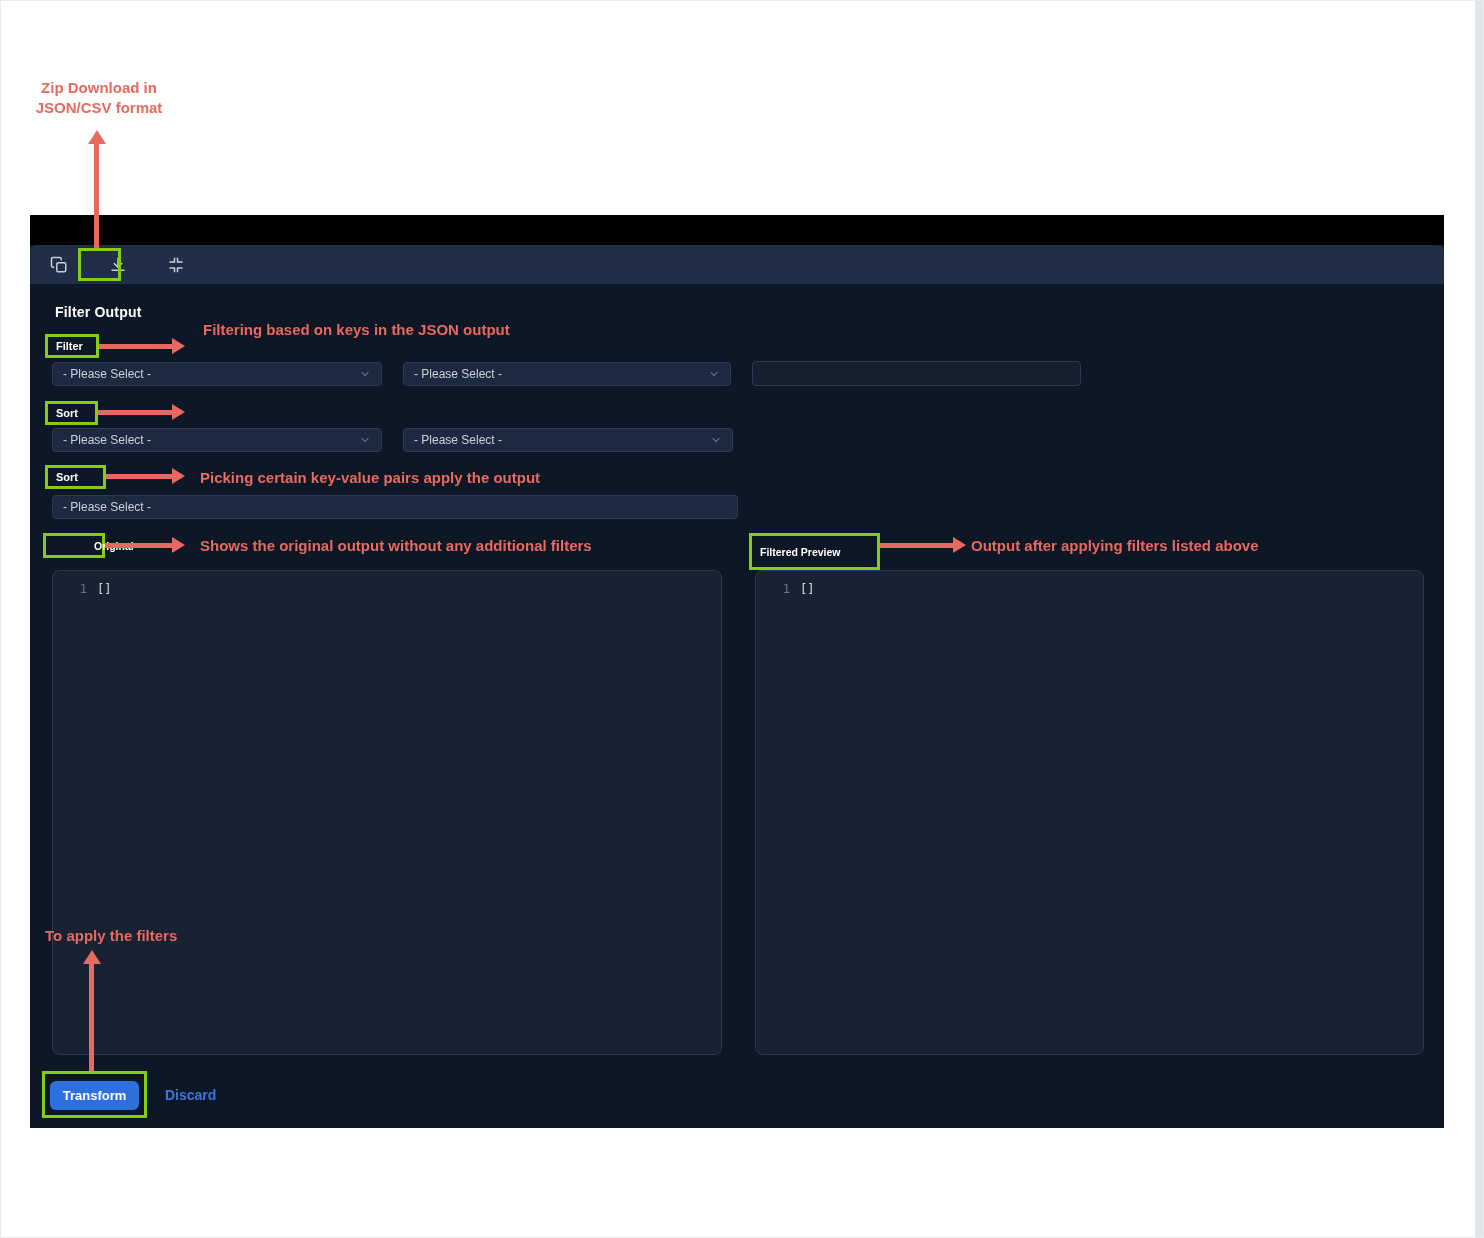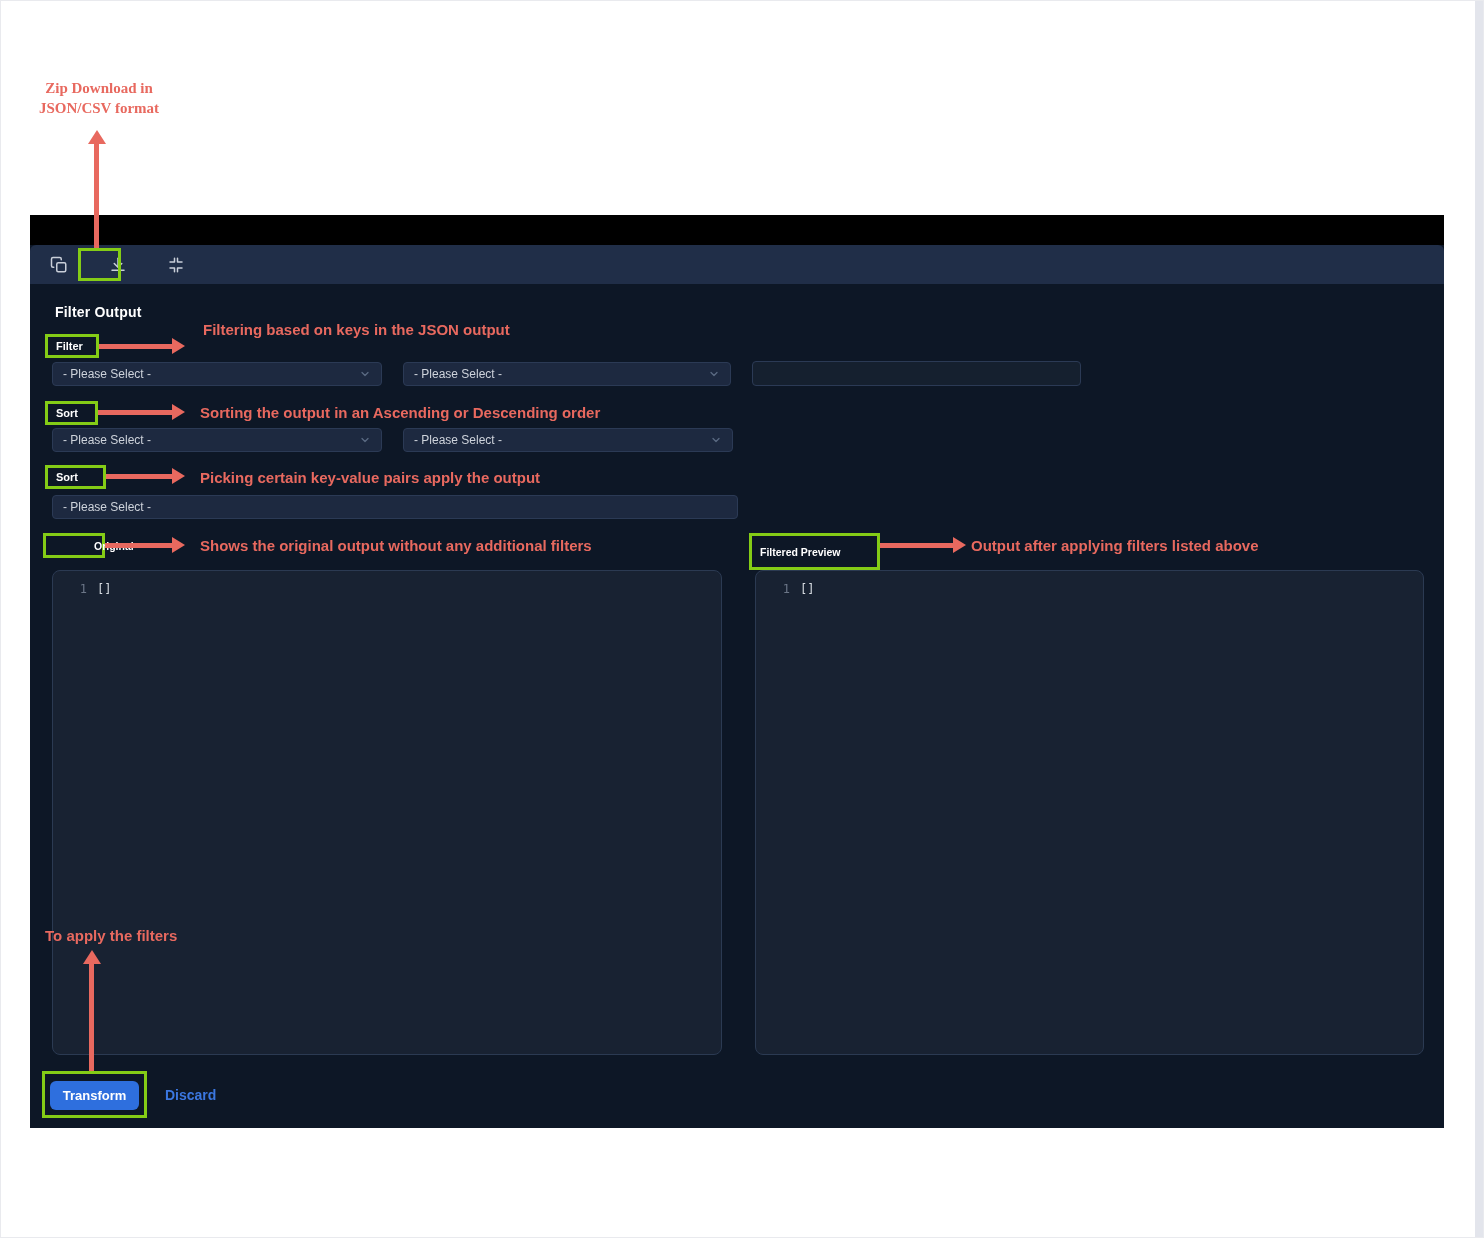--- a/index.html
+++ b/index.html
@@ -99,21 +99,20 @@
         </svg>
     </span>
   </div>
   <input class="text-input" style="left: 752px; top: 361px; width: 329px;" value="">
 
   <div class="ann-box" style="left:45px; top:401px; width:53px; height:24px;">
     <span class="mini-label">Sort</span>
   </div>
   <div class="arrow-h-line" style="left:98px; top:410px; width:75px;"></div>
   <div class="arrow-head-right" style="left:172px; top:404px;"></div>
-  <div class="ann-text" style="left:200px; top:403px;">Sorting the output in an Ascending or Descending order</div>
 
   <div class="select-box" style="left:52px; top:428px; width:330px;">
     <span>- Please Select -</span>
     <span class="chev">
       <svg viewBox="0 0 24 24" fill="none" stroke="currentColor" stroke-width="2.5" stroke-linecap="round" stroke-linejoin="round">
           <path d="M6 9l6 6 6-6"></path>
         </svg>
     </span>
   </div>
   <div class="select-box" style="left:403px; top:428px; width:330px;">
@@ -164,21 +163,21 @@
   </div>
 
   <div class="ann-text" style="left:45px; top:926px;">To apply the filters</div>
   <div class="arrow-head-up" style="left:83px; top:950px;"></div>
   <div class="arrow-v-line" style="left:89px; top:963px; height:108px;"></div>
   <div class="ann-box" style="left:42px; top:1071px; width:105px; height:47px;"></div>
 
   <button class="btn-transform">Transform</button>
   <a class="link-discard">Discard</a>
 
-  <div class="ann-text" style="left:18px; top:78px; width:162px; text-align:center;font-family:Liberation Serif, serif;">Zip Download in
+  <div class="ann-text" style="left:18px; top:78px; width:162px; text-align:center;">Zip Download in
 JSON/CSV format</div>
   <div class="arrow-head-up" style="left:88px; top:130px;"></div>
   <div class="arrow-v-line" style="left:94px; top:143px; height:105px;"></div>
   <div class="ann-box" style="left:78px; top:248px; width:43px; height:33px;"></div>
 
   <div class="scroll-strip"></div>
   <div class="page-frame"></div>
 </div>
 
 </body></html>

